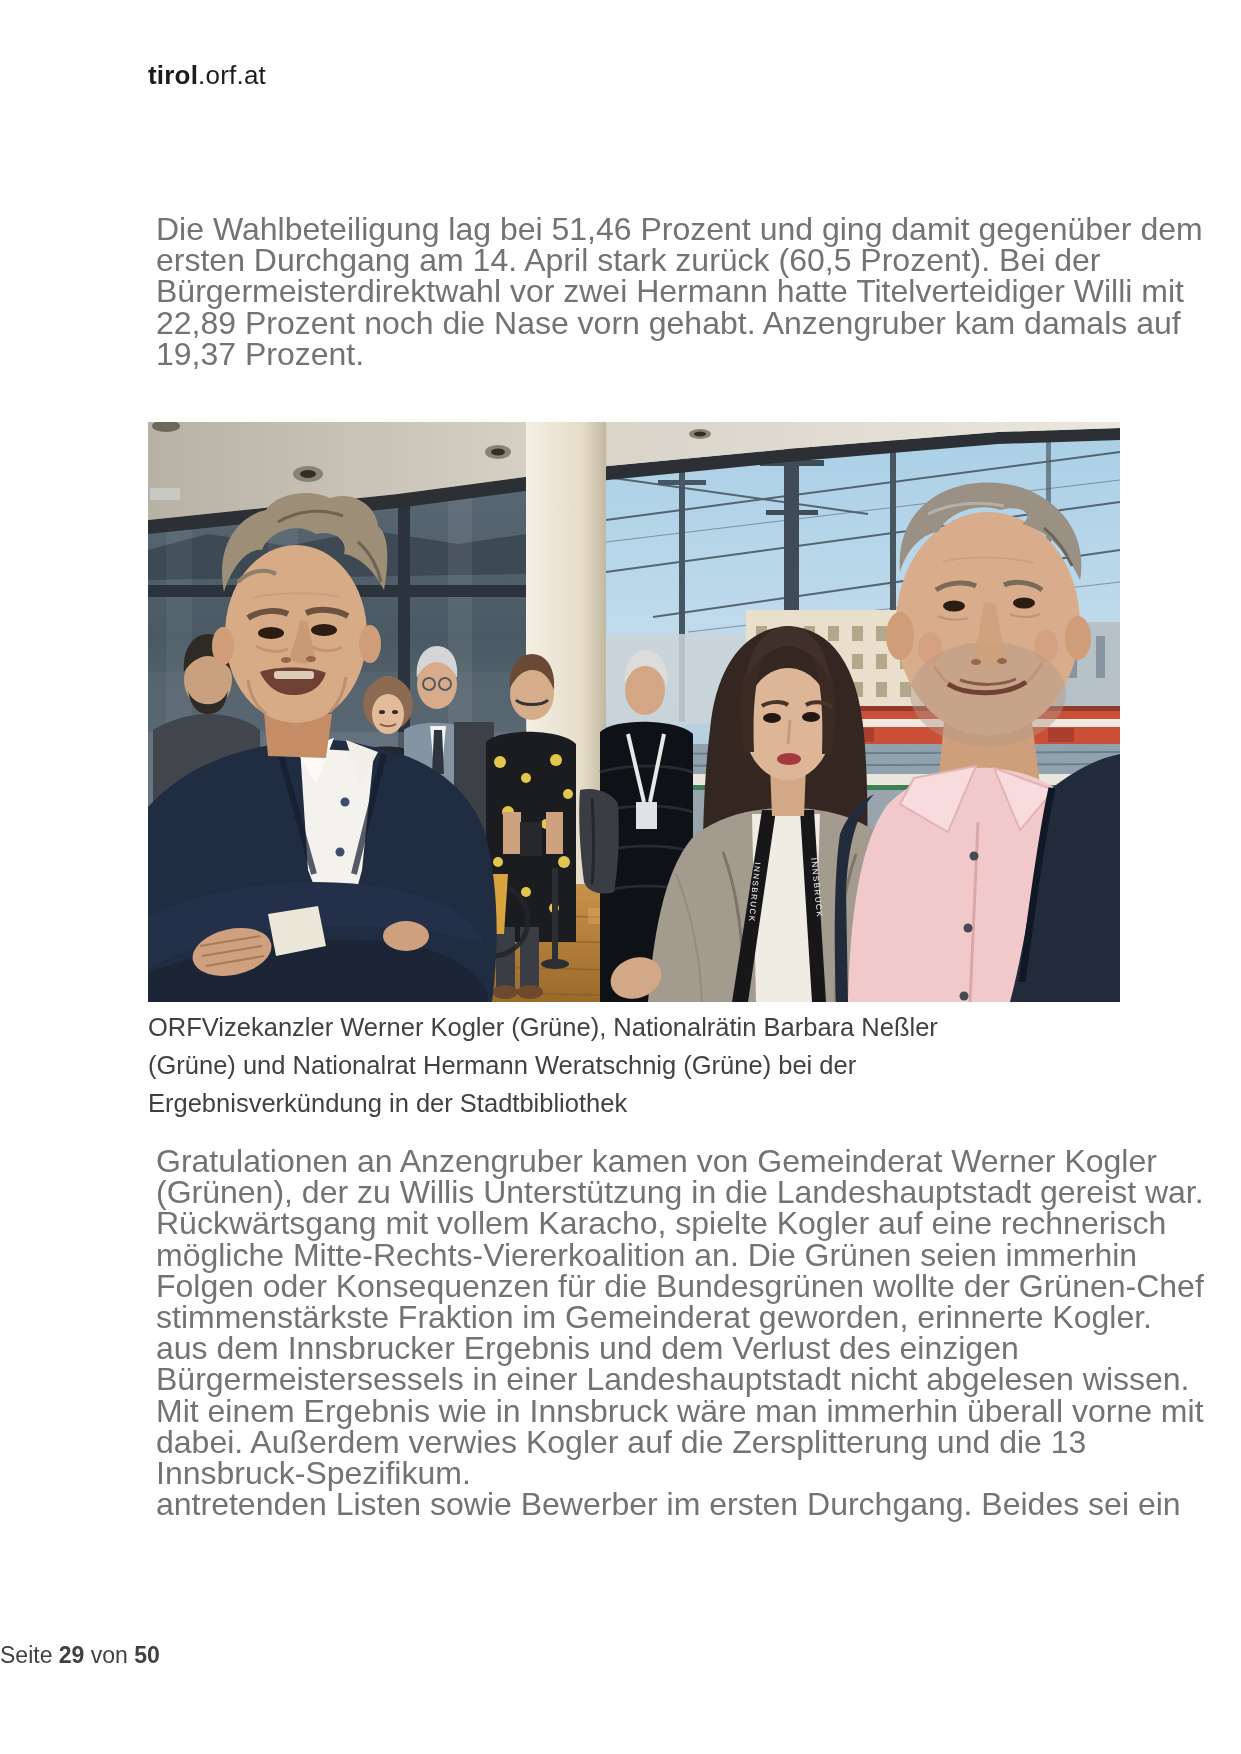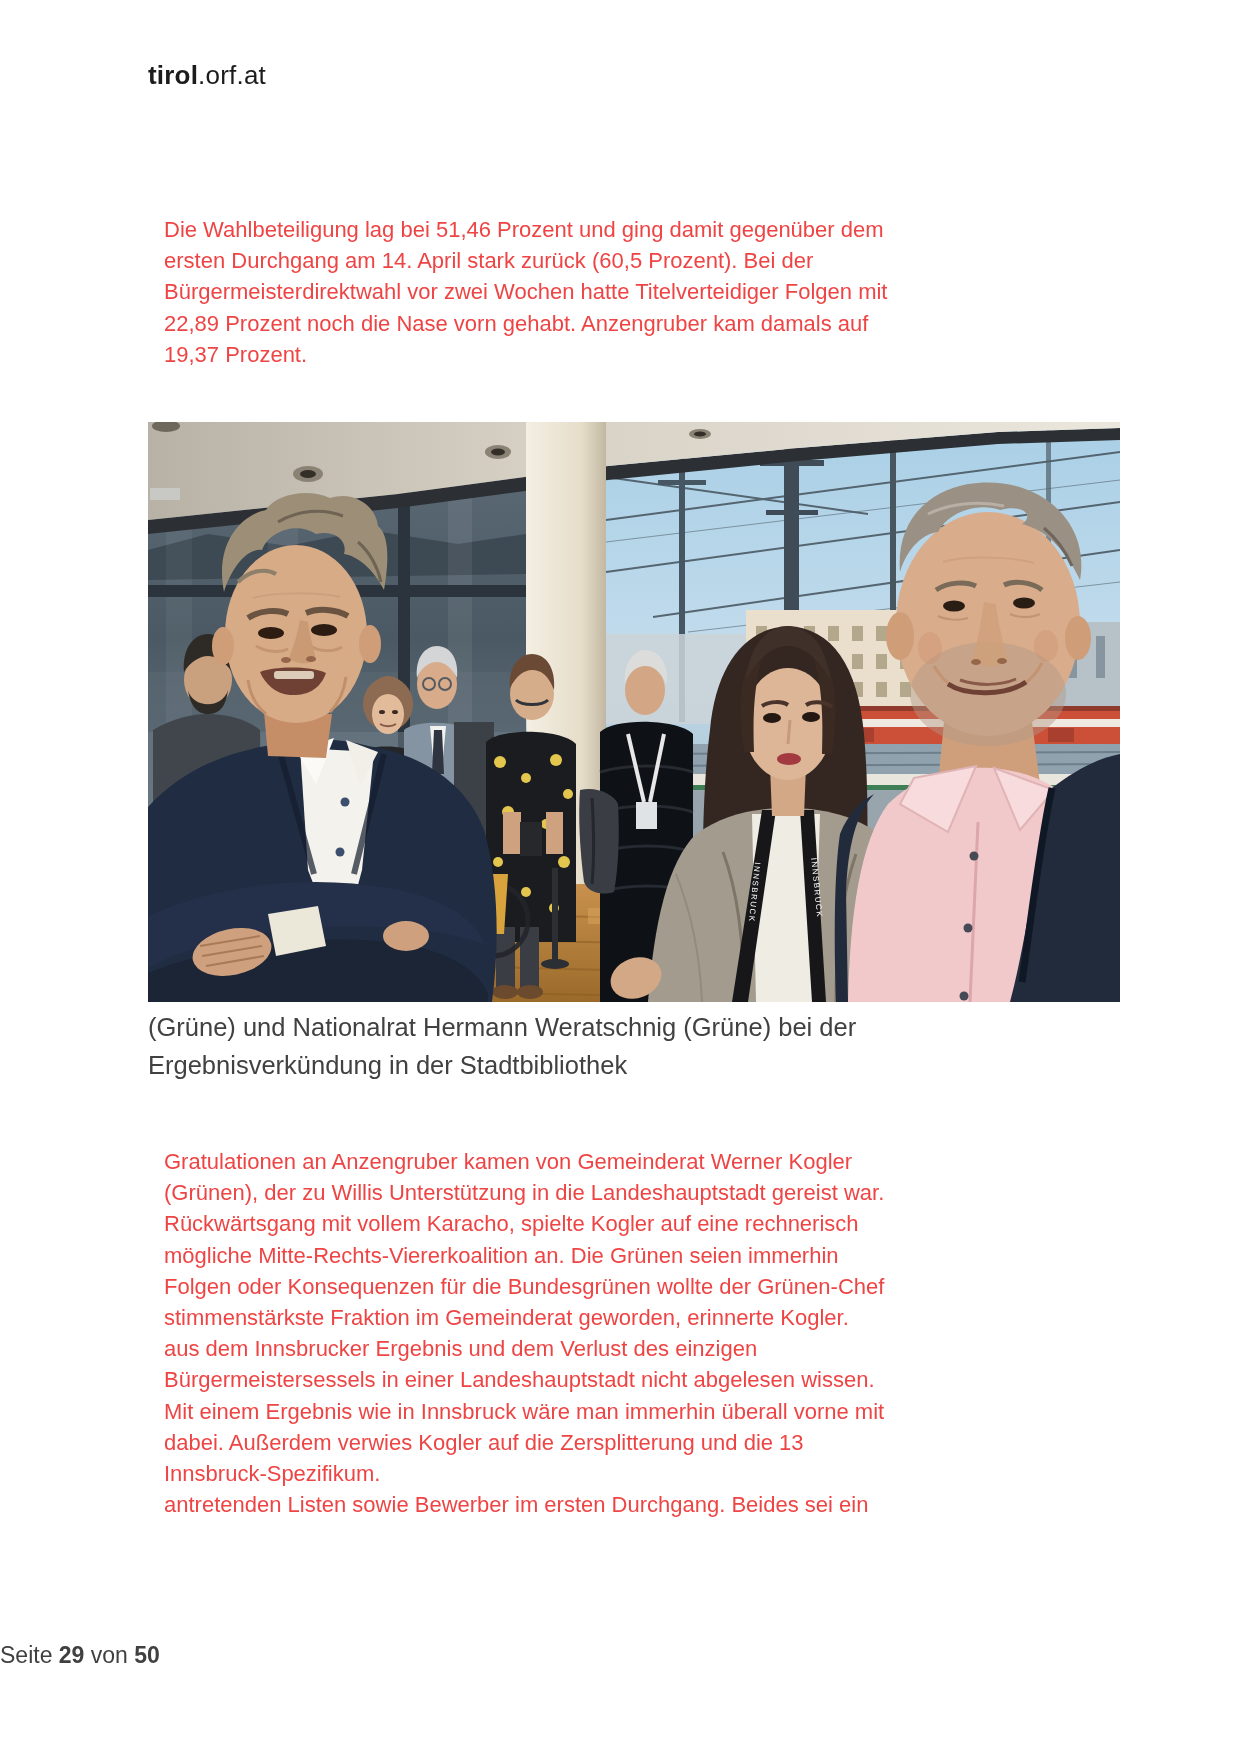--- a/index.html
+++ b/index.html
@@ -7,21 +7,21 @@
   body { font-family:"Liberation Sans", sans-serif; }
   .page {
     position:relative; width:1210px; height:1754px;
     background:#ffffff; overflow:hidden;
   }
   .site-header {
     position:absolute; left:148px; top:60px;
     font-size:26px; color:#1c1c1c; letter-spacing:.2px;
   }
   .site-header .b { font-weight:bold; }
-  .para { position:absolute; left:164px; color:#ef4444; font-size:22px; }
+  .para { position:absolute; left:156px; color:#737373; font-size:32px; }
   .para .tline { line-height:31.2px; white-space:nowrap; }
   .p1 { top:214px; }
   .p2 { top:1146px; }
   .photo-figure {
     position:absolute; left:148px; top:422px; width:972px; height:580px;
     overflow:hidden; background:#9db4c4;
   }
   .photo-figure svg { display:block; width:972px; height:580px; }
   .caption { position:absolute; left:148px; top:1008px; color:#414141; font-size:25.5px; }
   .caption .tline { line-height:38px; white-space:nowrap; }
@@ -36,21 +36,21 @@
 
 <div class="page">
 
   <div class="site-header">
     <span class="b">tirol</span><span>.orf.at</span>
   </div>
 
   <div class="para p1">
       <div class="tline">Die Wahlbeteiligung lag bei 51,46 Prozent und ging damit gegenüber dem</div>
       <div class="tline">ersten Durchgang am 14. April stark zurück (60,5 Prozent). Bei der</div>
-      <div class="tline">Bürgermeisterdirektwahl vor zwei Wochen hatte Titelverteidiger Folgen mit</div>
+      <div class="tline">Bürgermeisterdirektwahl vor zwei Hermann hatte Titelverteidiger Willi mit</div>
       <div class="tline">22,89 Prozent noch die Nase vorn gehabt. Anzengruber kam damals auf</div>
       <div class="tline">19,37 Prozent.</div>
     </div>
 
   <figure class="photo-figure">
     <svg viewBox="0 0 972 580" xmlns="http://www.w3.org/2000/svg">
       <defs>
         <linearGradient id="gSkyR" x1="0" y1="0" x2="0" y2="1">
           <stop offset="0" stop-color="#a9cfe6"></stop>
             <stop offset=".5" stop-color="#c3dcec"></stop>
@@ -382,20 +382,21 @@
         <path d="M894,241 C888,252 882,258 876,262" stroke="#c49372" stroke-width="3" fill="none"></path>
         <path d="M800,262 C818,274 858,274 878,260" stroke="#6e4134" stroke-width="5" fill="none"></path>
         <path d="M812,258 C830,264 852,264 868,257" stroke="#8a5a48" stroke-width="3" fill="none"></path>
         <ellipse cx="782" cy="226" rx="12" ry="16" fill="#ca8f6d" opacity=".35"></ellipse>
         <ellipse cx="898" cy="224" rx="12" ry="16" fill="#ca8f6d" opacity=".35"></ellipse>
       </g>
     </svg>
   </figure>
 
   <div class="caption">
+      <div class="tline">ORFVizekanzler Werner Kogler (Grüne), Nationalrätin Barbara Neßler</div>
       <div class="tline">(Grüne) und Nationalrat Hermann Weratschnig (Grüne) bei der</div>
       <div class="tline">Ergebnisverkündung in der Stadtbibliothek</div>
     </div>
 
   <div class="para p2">
       <div class="tline">Gratulationen an Anzengruber kamen von Gemeinderat Werner Kogler</div>
       <div class="tline">(Grünen), der zu Willis Unterstützung in die Landeshauptstadt gereist war.</div>
       <div class="tline">Rückwärtsgang mit vollem Karacho, spielte Kogler auf eine rechnerisch</div>
       <div class="tline">mögliche Mitte-Rechts-Viererkoalition an. Die Grünen seien immerhin</div>
       <div class="tline">Folgen oder Konsequenzen für die Bundesgrünen wollte der Grünen-Chef</div>

